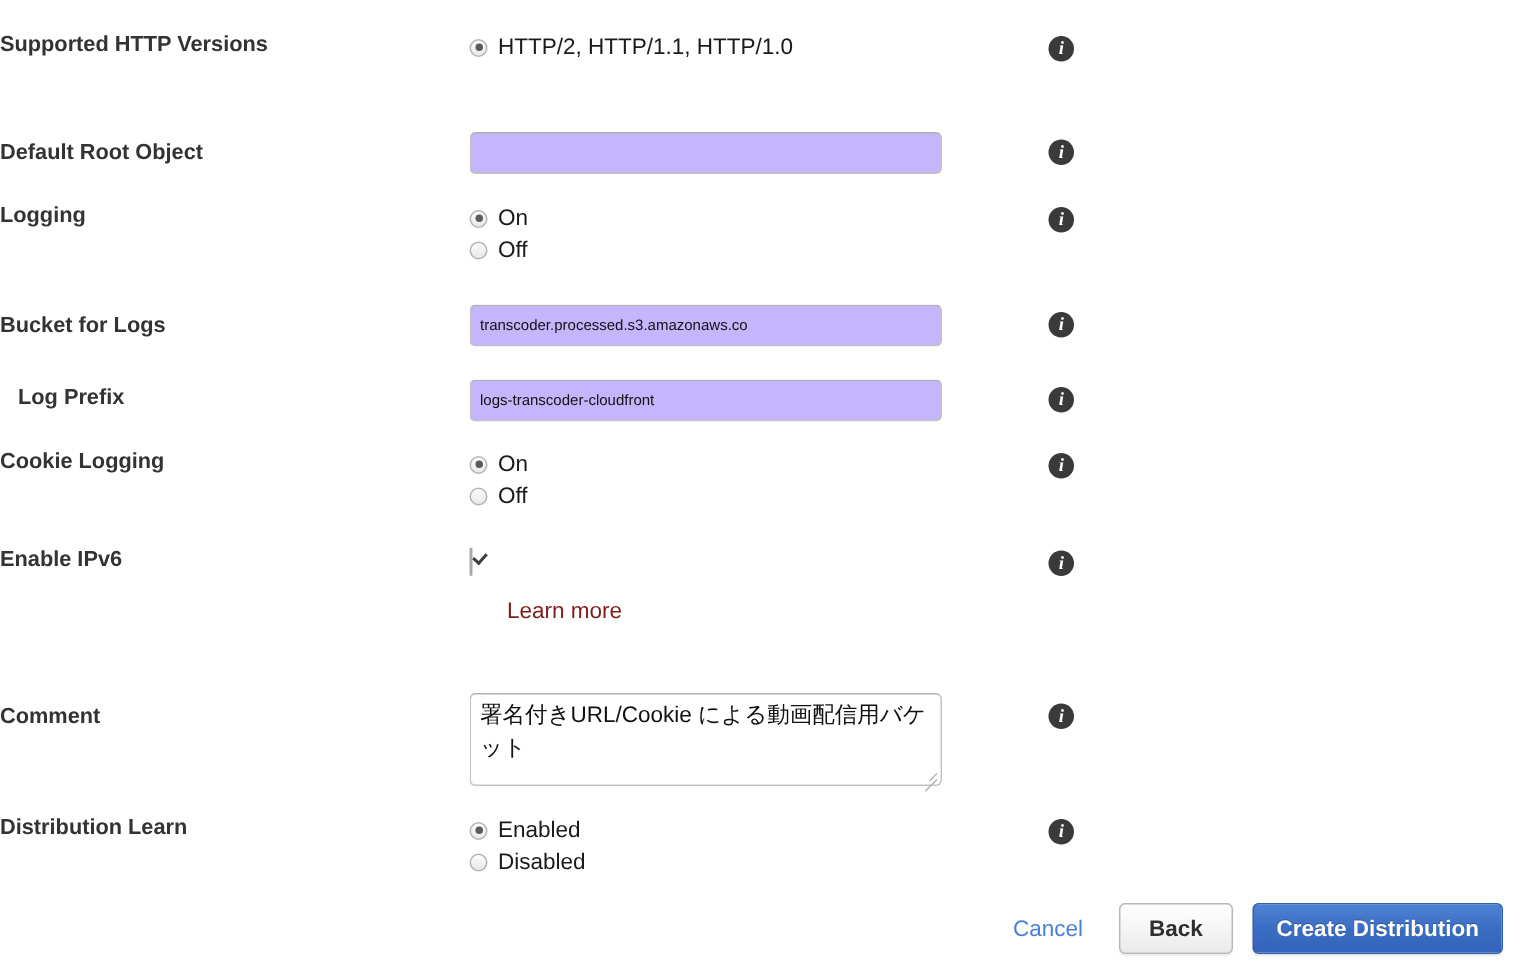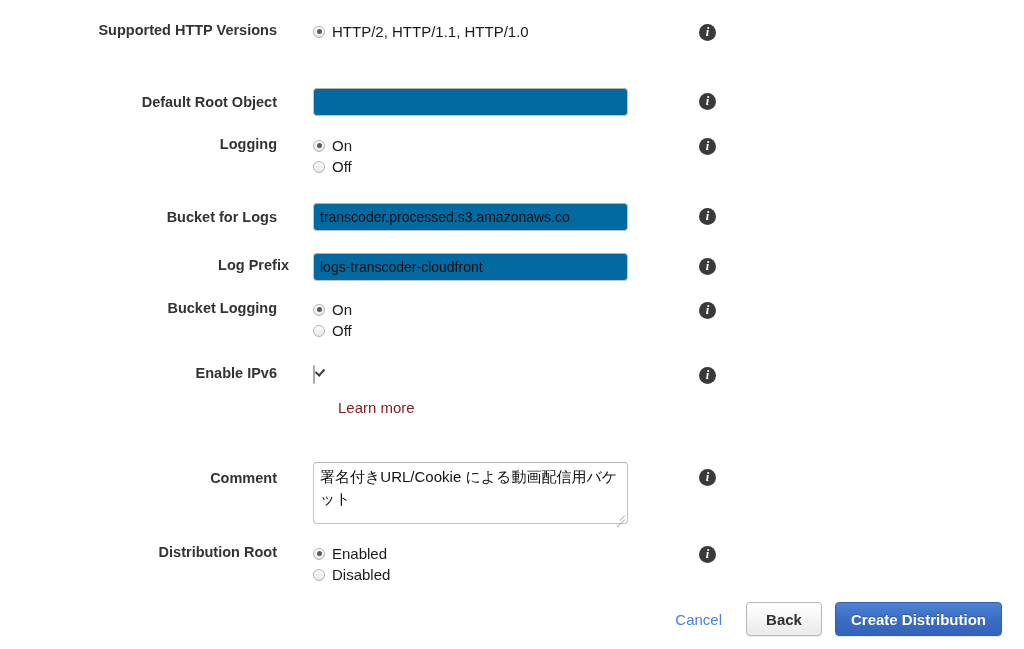--- a/index.html
+++ b/index.html
@@ -26,21 +26,21 @@
   .row {
     position: absolute;
     left: 0;
     width: 1024px;
   }
 
   .lbl {
     position: absolute;
     left: 0;
     width: 277px;
-    text-align: right;
+    text-align: left;
     font-size: 14.5px;
     font-weight: bold;
     color: #333333;
     line-height: 17px;
   }
 
   .ctrl {
     position: absolute;
     left: 293px;
     margin-left: 20px;
@@ -123,23 +123,23 @@
   }
 
   
   .textbox {
     width: 315px;
     height: 28px;
     box-sizing: border-box;
     border: 1px solid #c2c2c2;
     border-top-color: #b0b0b0;
     border-radius: 4px;
-    background: #0369a1;
-    font-family: "Liberation Sans", "DejaVu Sans", sans-serif;
-    font-size: 14px;
+    background: #c4b5fd;
+    font-family: "Liberation Sans", "DejaVu Sans", sans-serif;
+    font-size: 10px;
     color: #111111;
     padding: 0 6px;
     outline: none;
     line-height: 26px;
   }
 
   .textarea {
     width: 315px;
     height: 62px;
     box-sizing: border-box;
@@ -289,21 +289,21 @@
 
   <div class="row" style="top:253px;">
     <div class="lbl" style="top:4px;padding-left:12px;">Log Prefix</div>
     <div class="ctrl">
       <input class="textbox" type="text" value="logs-transcoder-cloudfront" style="">
     </div>
     <div class="info" style="top:5px;">i</div>
   </div>
 
   <div class="row" style="top:300px;">
-    <div class="lbl">Bucket Logging</div>
+    <div class="lbl">Cookie Logging</div>
     <div class="ctrl" style="top:-1px;">
       <div class="radio-line">
         <span class="radio checked"></span>
         <span class="radio-text">On</span>
       </div>
       <div class="radio-line">
         <span class="radio"></span>
         <span class="radio-text">Off</span>
       </div>
     </div>
@@ -332,21 +332,21 @@
         <span class="ta-grip">
             <i></i>
             <i></i>
           </span>
       </div>
     </div>
     <div class="info" style="top:7px;">i</div>
   </div>
 
   <div class="row" style="top:544px;">
-    <div class="lbl">Distribution Root</div>
+    <div class="lbl">Distribution Learn</div>
     <div class="ctrl" style="top:-1px;">
       <div class="radio-line">
         <span class="radio checked"></span>
         <span class="radio-text">Enabled</span>
       </div>
       <div class="radio-line">
         <span class="radio"></span>
         <span class="radio-text">Disabled</span>
       </div>
     </div>

